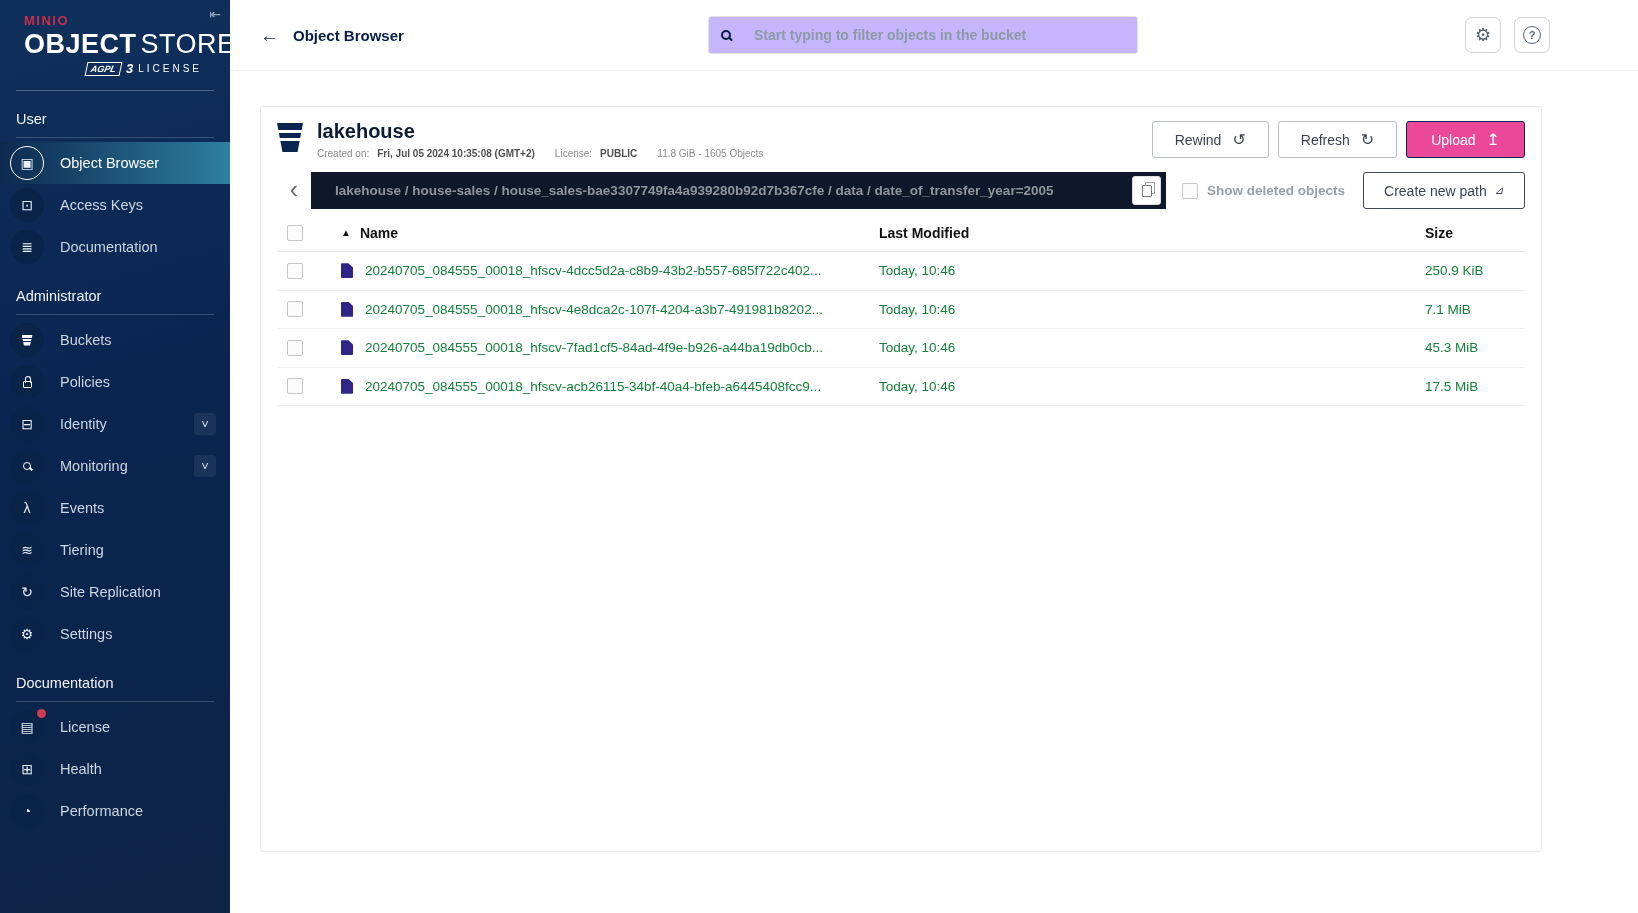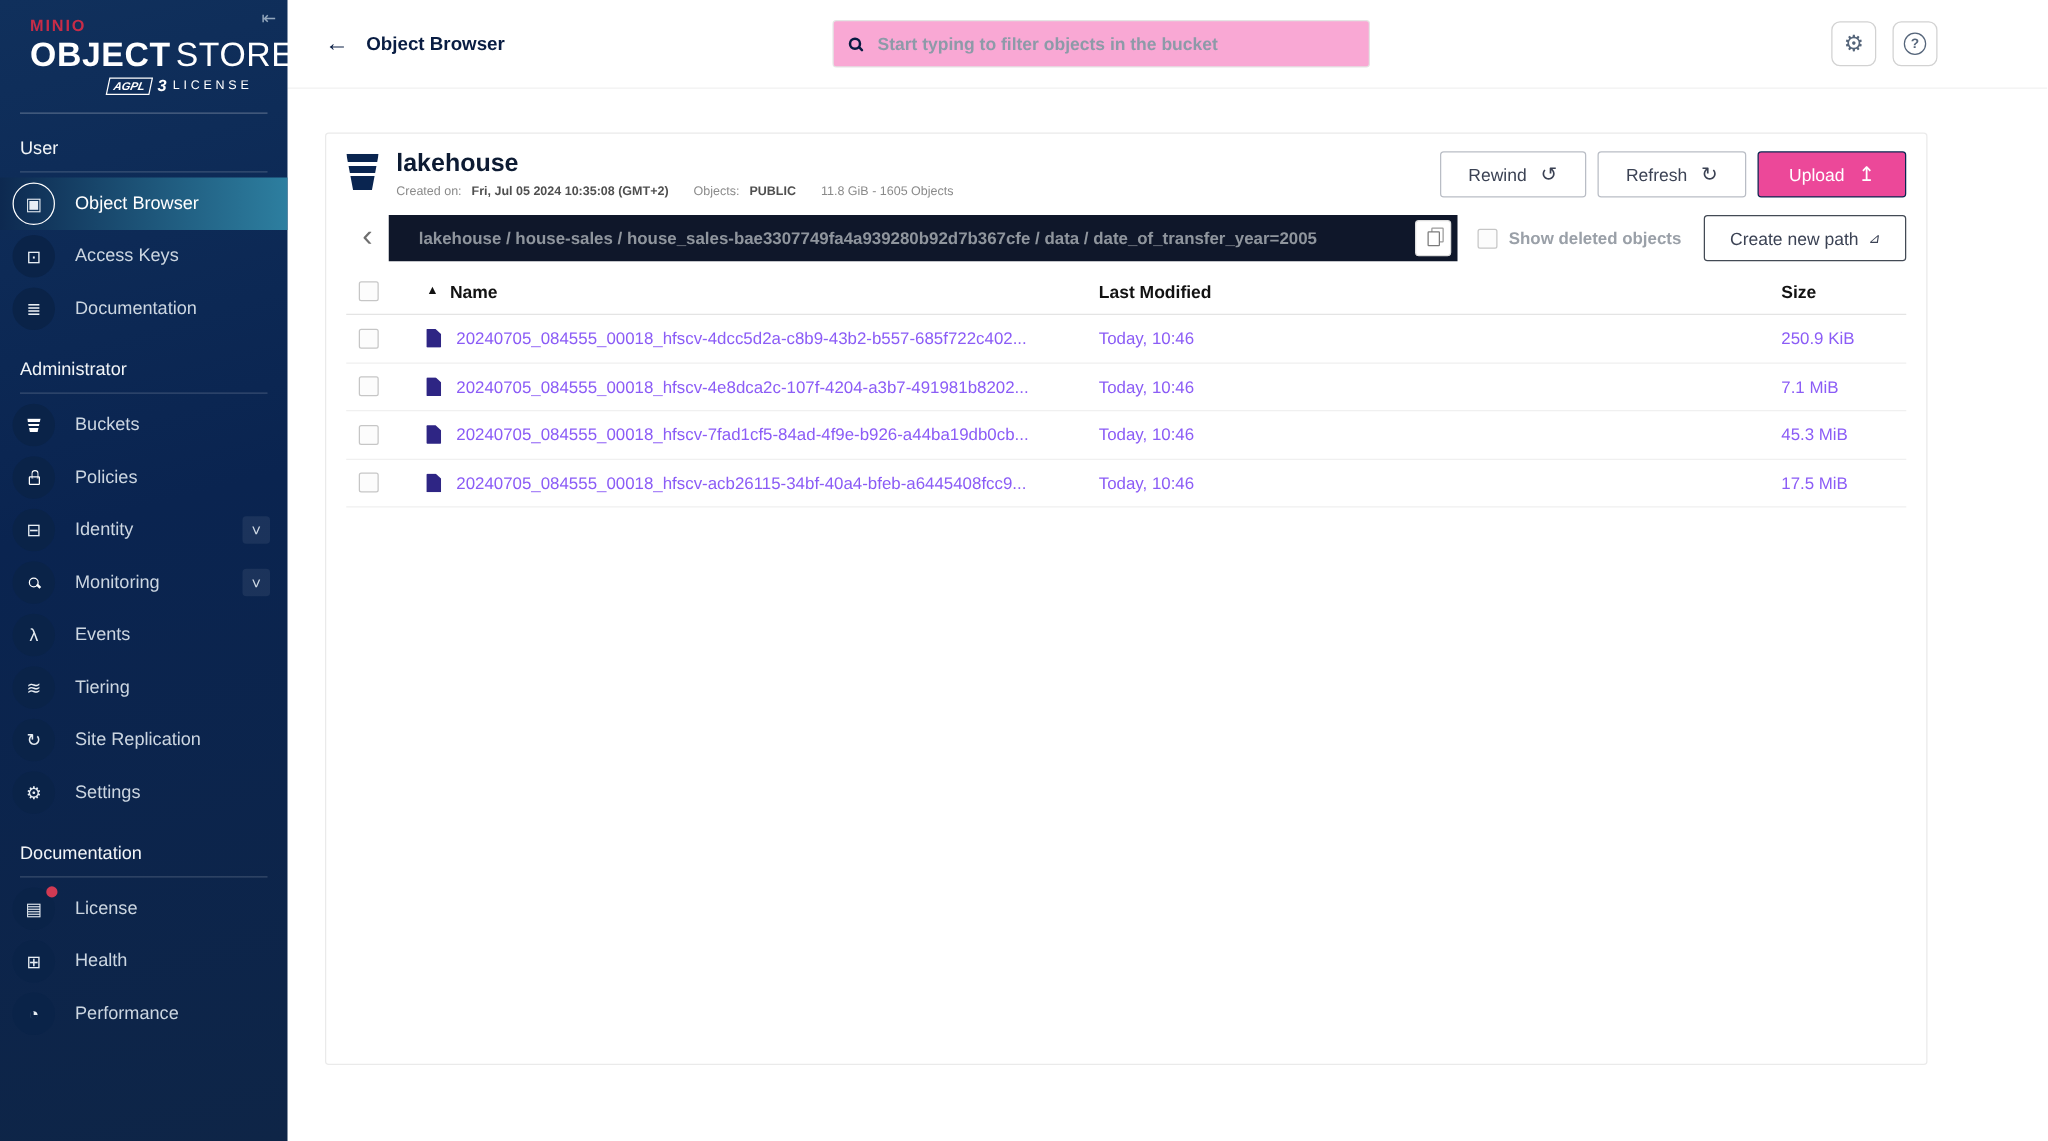--- a/index.html
+++ b/index.html
@@ -40,21 +40,21 @@
   .icon-lock { width:9px; height:7px; border:1.4px solid #fff; border-radius:1px; position:relative; margin-top:4px; }
   .icon-lock::before { content:""; position:absolute; top:-6px; left:1px; width:4px; height:6px; border:1.4px solid #fff; border-bottom:none; border-radius:3px 3px 0 0; }
   .icon-mag-mini { width:8px; height:8px; border:1.5px solid #fff; border-radius:50%; position:relative; }
   .icon-mag-mini::after { content:""; position:absolute; width:4px; height:1.6px; background:#fff; transform:rotate(45deg); right:-3px; bottom:-1px; }
   
   .main { margin-left:230px; position:relative; height:913px; }
   .topbar { position:relative; height:71px; border-bottom:1px solid #f1f1f1; background:#fff; }
   .title-wrap { position:absolute; left:30px; top:0; height:71px; display:flex; align-items:center; gap:14px; }
   .back-ic { color:#081C42; font-size:19px; cursor:pointer; }
   .page-title { color:#081C42; font-weight:bold; font-size:15px; }
-  .search-wrap { position:absolute; left:436px; top:16px; width:430px; height:38px; border:1px solid #e4e4e4; border-radius:3px; display:flex; align-items:center; padding:0 12px; gap:11px; background:#f9a8d4; }
+  .search-wrap { position:absolute; left:478px; top:16px; width:430px; height:38px; border:1px solid #e4e4e4; border-radius:3px; display:flex; align-items:center; padding:0 12px; gap:21px; background:#c4b5fd; }
   .search-mag { width:10px; height:10px; border:2px solid #081C42; border-radius:50%; position:relative; flex:none; }
   .search-mag::after { content:""; position:absolute; width:5px; height:2px; background:#081C42; transform:rotate(45deg); right:-4px; bottom:-2px; border-radius:1px; }
   input.search { border:none; outline:none; flex:1; font-size:14px; font-weight:600; color:#333f4e; font-family:inherit; background:transparent; }
   input.search::placeholder { color:#8d9aa8; font-weight:600; }
   .top-actions { position:absolute; right:88px; top:17px; display:flex; gap:13px; }
   .icon-btn { width:36px; height:36px; border:1px solid #d2d2d2; border-radius:7px; background:#fff; display:flex; align-items:center; justify-content:center; color:#55657a; font-size:18px; cursor:pointer; }
   .help-glyph { width:18px; height:18px; border:1.7px solid #55657a; border-radius:50%; font-size:11px; font-weight:bold; display:flex; align-items:center; justify-content:center; color:#55657a; }
   
   .card { margin:35px 96px 0 30px; border:1px solid #eaeaea; border-radius:3px; min-height:746px; padding:13px 16px; background:#fff; }
   .card-head { display:flex; align-items:center; }
@@ -84,21 +84,21 @@
   .show-deleted-label { color:#9aa0a8; font-weight:bold; font-size:13.5px; white-space:nowrap; }
   .create-btn { height:37px; border:1px solid #434a55; border-radius:3px; background:#fff; color:#3b4254; font-size:14px; display:flex; align-items:center; gap:8px; padding:0 20px; cursor:pointer; flex:none; font-family:inherit; }
   .create-ic { font-size:11px; color:#3b4254; transform:skewX(-8deg); }
   
   .tbl-head { display:flex; align-items:center; height:38px; border-bottom:1px solid #e4e4e4; font-size:14px; font-weight:bold; color:#121212; margin-top:5px; }
   .col-check { width:44px; flex:none; display:flex; align-items:center; padding-left:10px; }
   .col-name { flex:1; display:flex; align-items:center; gap:12px; min-width:0; padding-left:20px; }
   .col-mod { width:546px; flex:none; }
   .col-size { width:100px; flex:none; }
   .sort-ic { font-size:10px; margin-right:-3px; }
-  .row { display:flex; align-items:center; height:38.5px; border-bottom:1px solid #f0f0f0; font-size:13.5px; color:#8b5cf6; cursor:pointer; }
+  .row { display:flex; align-items:center; height:38.5px; border-bottom:1px solid #f0f0f0; font-size:13.5px; color:#15803d; cursor:pointer; }
   .file-ic { width:12px; height:15px; background:#2e2584; clip-path:polygon(0 0,62% 0,100% 28%,100% 100%,0 100%); border-radius:1px; flex:none; }
   .fname { white-space:nowrap; overflow:hidden; text-overflow:ellipsis; }
 </style>
 </head>
 <body>
 
 <div class="sidebar">
   <div class="logo">
     <span class="collapse-ic">⇤</span>
     <div class="brand">MINIO</div>
@@ -238,21 +238,21 @@
   </div>
 
   <div class="card">
     <div class="card-head">
       <span class="bucket-ic"></span>
       <div class="head-text">
         <div class="bucket-name">lakehouse</div>
         <div class="meta">
           <span>Created on:</span>
           <span class="strong">Fri, Jul 05 2024 10:35:08 (GMT+2)</span>
-          <span class="gap">Objects:</span>
+          <span class="gap">License:</span>
           <span class="strong">PUBLIC</span>
           <span class="gap">11.8 GiB - 1605 Objects</span>
         </div>
       </div>
       <div class="head-actions">
         <button class="btn">
           <span>Rewind</span>
           <span class="bic">↺</span>
         </button>
         <button class="btn">

